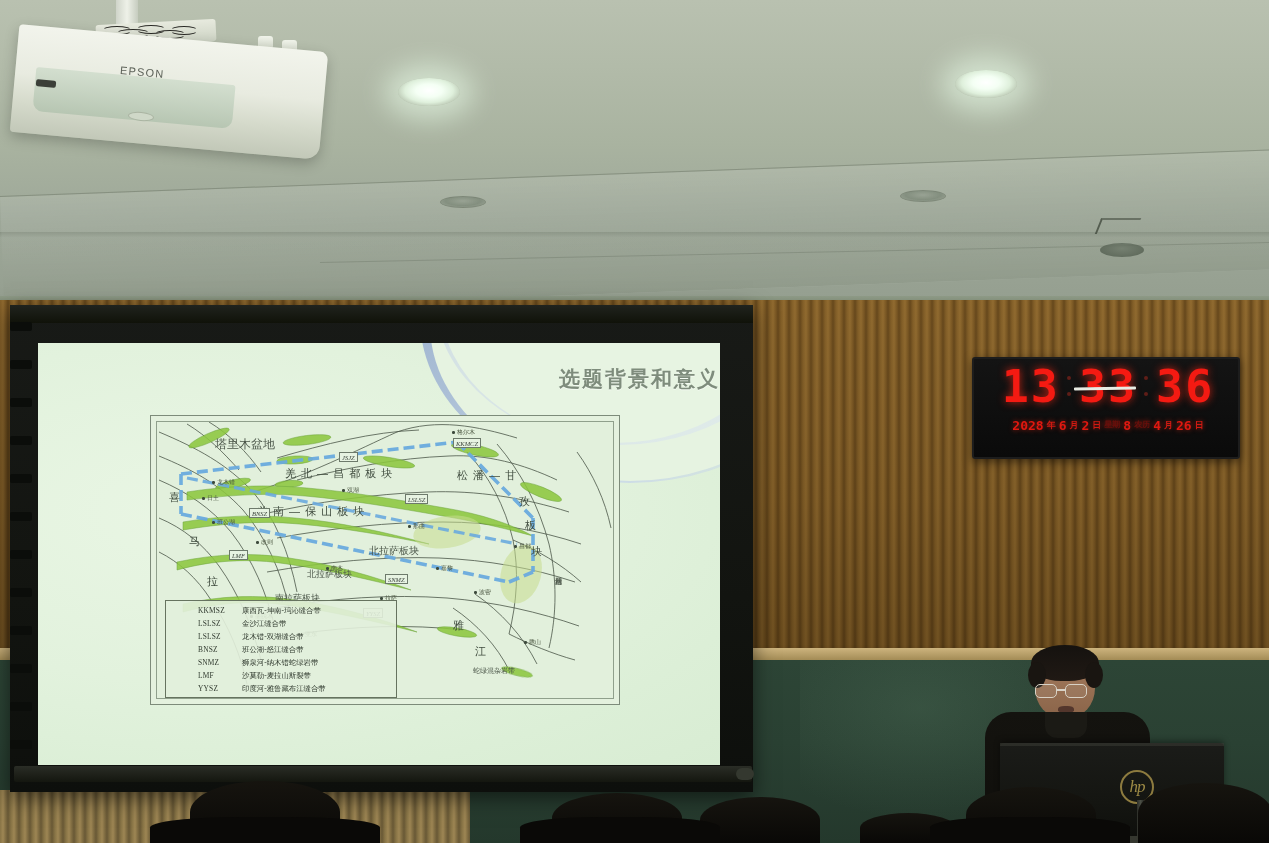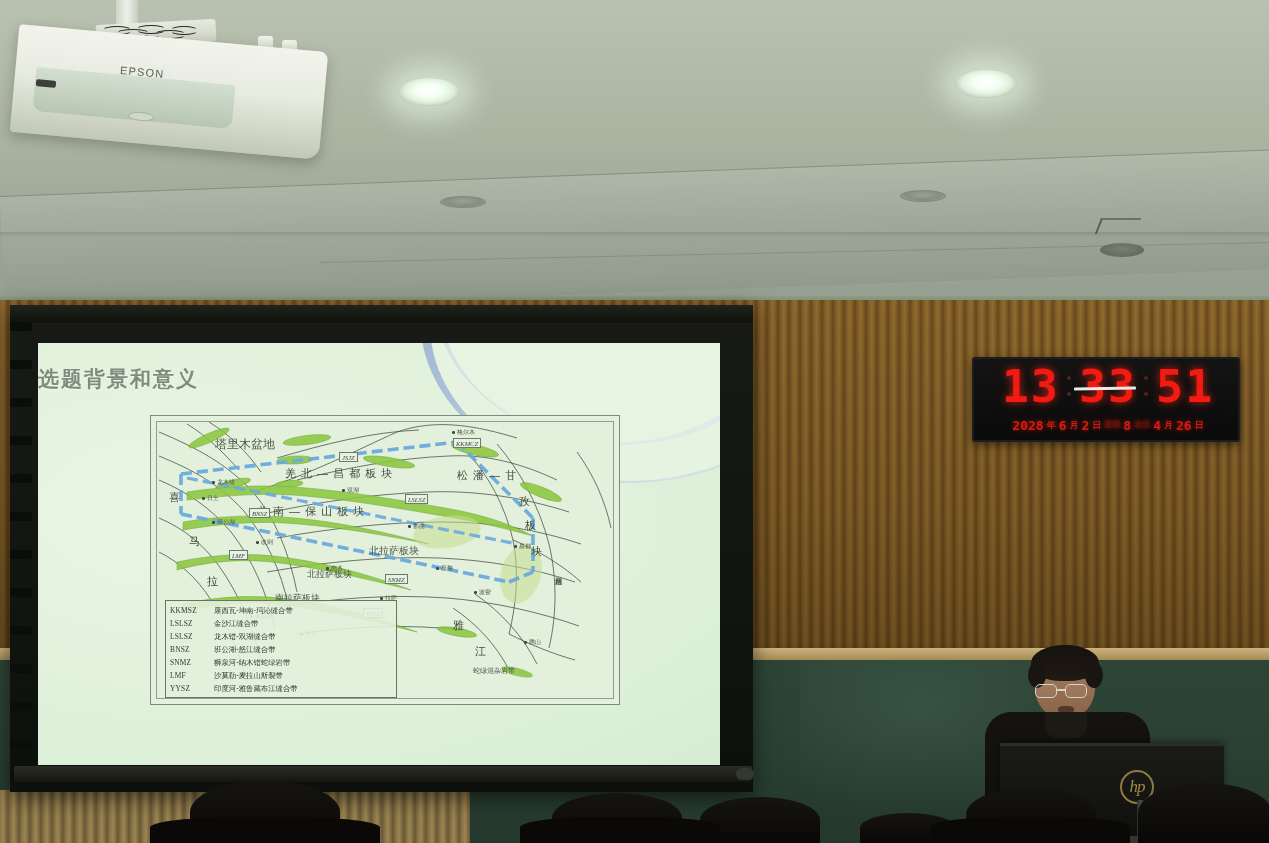--- a/index.html
+++ b/index.html
@@ -189,21 +189,21 @@
     border-radius:50%;
     background:linear-gradient(150deg,#b9c9de,#dfe9f1);
     opacity:.6;
   }
   .swoosh-d {
     position:absolute; right:-70px; top:-186px; width:350px; height:286px;
     border-radius:50%; background:#e7f4e2;
   }
 
   .slide-title {
-    position:absolute; left:0; top:22px; width:682px; text-align:left;
+    position:absolute; left:0; top:22px; width:682px; text-align:right;
     font-size:21px; font-weight:bold; color:#7e8c7c; letter-spacing:2px;
     font-family:"Liberation Sans", sans-serif;
     text-shadow:0 1px 0 rgba(255,255,255,.5);
   }
 
   
   .map-outer {
     position:absolute; left:112px; top:72px; width:470px; height:290px;
     border:1.4px solid #7d8b7a; background:#e4f1de;
   }
@@ -231,31 +231,31 @@
 
   .legend-box {
     position:absolute; left:8px; top:178px; width:232px; height:98px;
     border:1px solid #66735f; background:rgba(226,240,220,.9);
     padding:3px 4px;
   }
   .legend-row {
     display:flex; font-size:7.4px; color:#303a2f; line-height:13px;
     font-family:"Liberation Serif", serif;
   }
-  .legend-code { width:44px; flex:0 0 44px; letter-spacing:.2px; }
+  .legend-code { width:44px; flex:0 0 44px; letter-spacing:.2px;margin-left:28px; }
   .legend-text { flex:1; font-family:Liberation Serif, serif; }
 
   .map-caption {
     position:absolute; left:0; top:372px; width:682px; text-align:center;
     font-size:12.5px; color:#4d5a4b; font-family:"Liberation Serif", serif;
   }
 
   
   .clock {
-    position:absolute; left:972px; top:357px; width:268px; height:85px;
+    position:absolute; left:972px; top:357px; width:268px; height:102px;
     background:linear-gradient(to bottom,#141414,#0a0a0a);
     border:2px solid #1d1d1d; border-radius:3px;
     box-shadow:0 3px 10px rgba(0,0,0,.5);
   }
   .clock-time {
     position:absolute; left:0; top:2px; width:268px; height:50px;
     display:flex; align-items:center; justify-content:center; gap:5px;
     font-family:"DejaVu Sans Mono", monospace; font-weight:bold;
     font-size:45px; color:#f41a12; letter-spacing:2px;
     text-shadow:0 0 8px rgba(255,40,20,.75);
@@ -591,21 +591,21 @@
       <span>13</span>
       <span class="clock-colon">
         <i style="top:8px"></i>
           <i style="top:24px"></i>
       </span>
       <span>33</span>
       <span class="clock-colon">
         <i style="top:8px"></i>
           <i style="top:24px"></i>
       </span>
-      <span>51</span>
+      <span>36</span>
     </div>
     <div class="clock-strike"></div>
     <div class="clock-date">
       <span>2028</span>
       <span class="cn">年</span>
       <span>6</span>
       <span class="cn">月</span>
       <span>2</span>
       <span class="cn">日</span>
       <span class="dim">星期</span>

